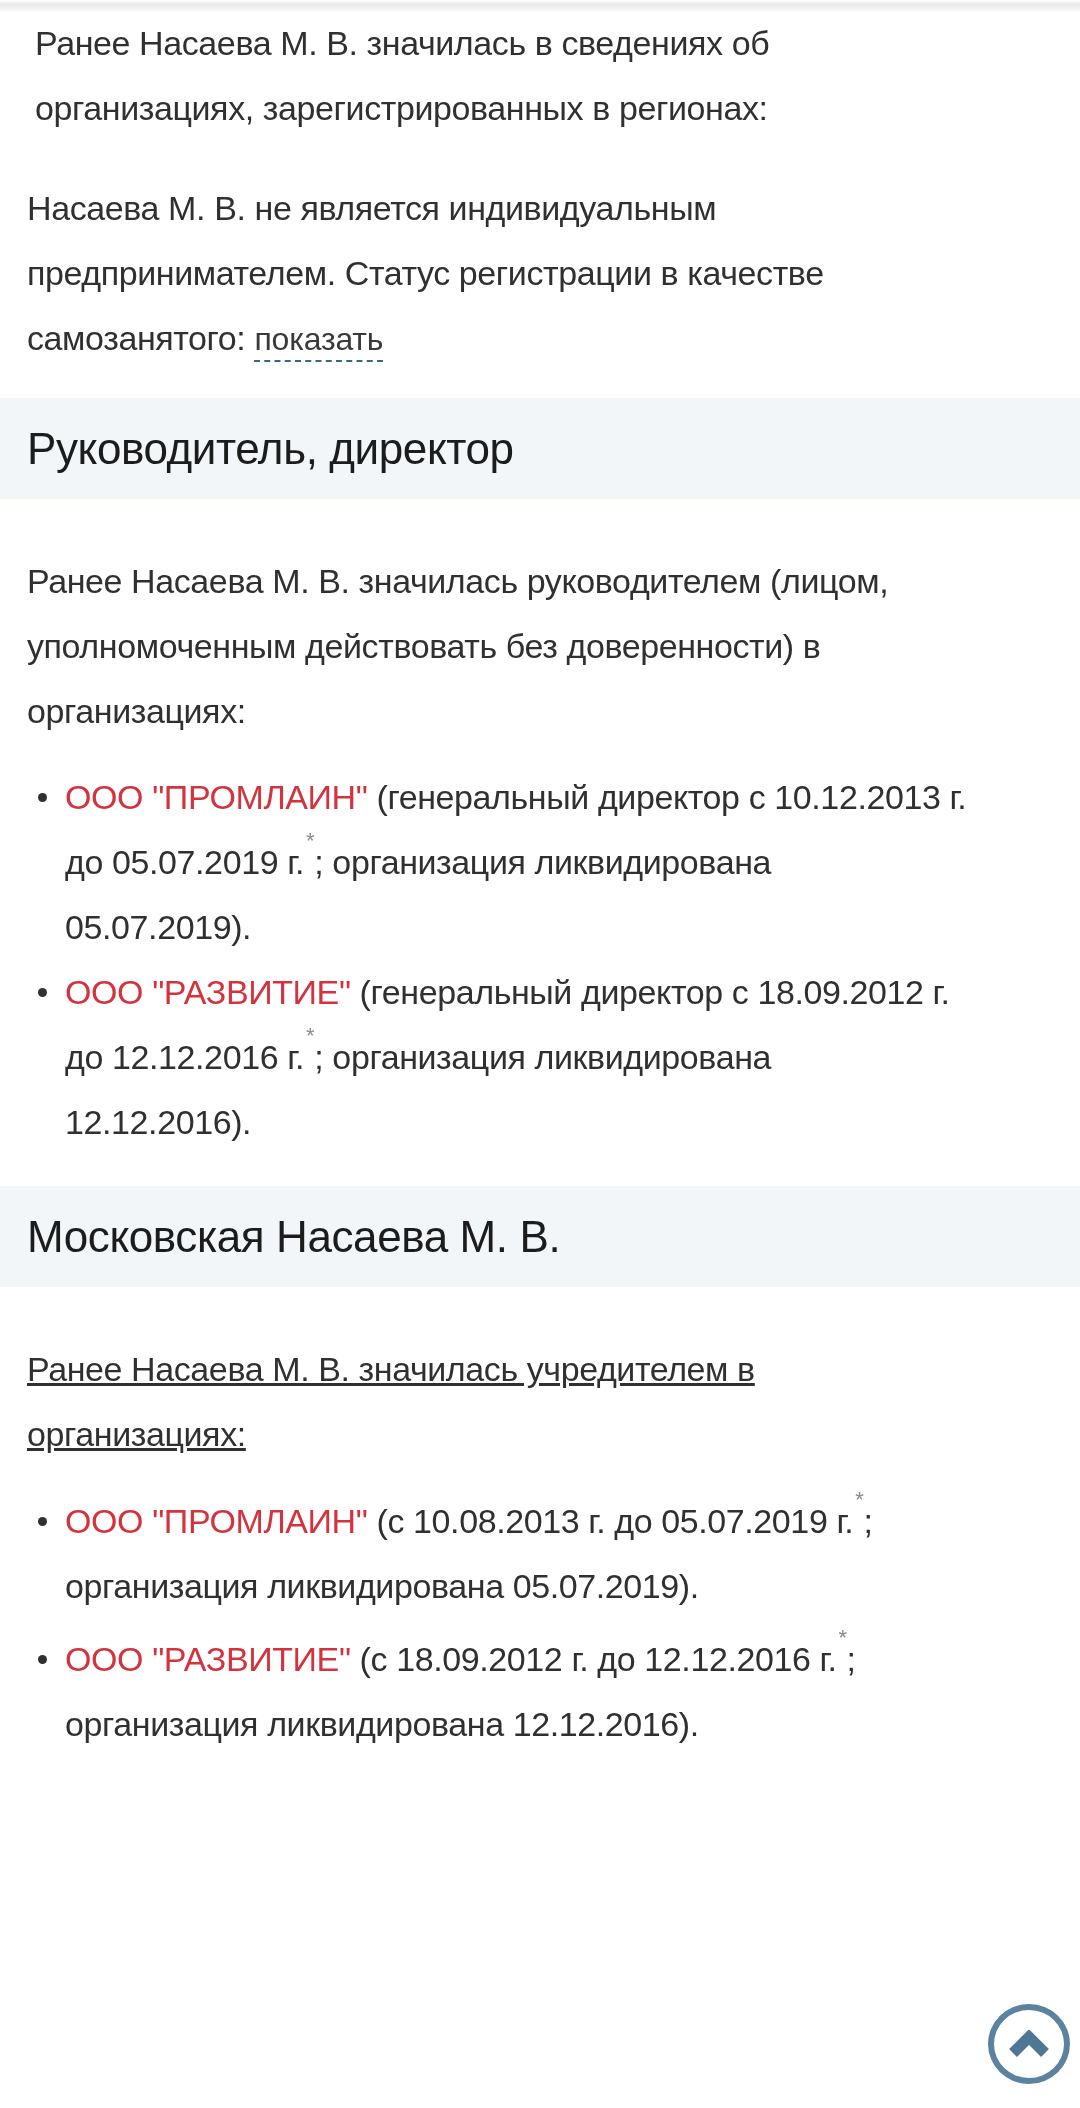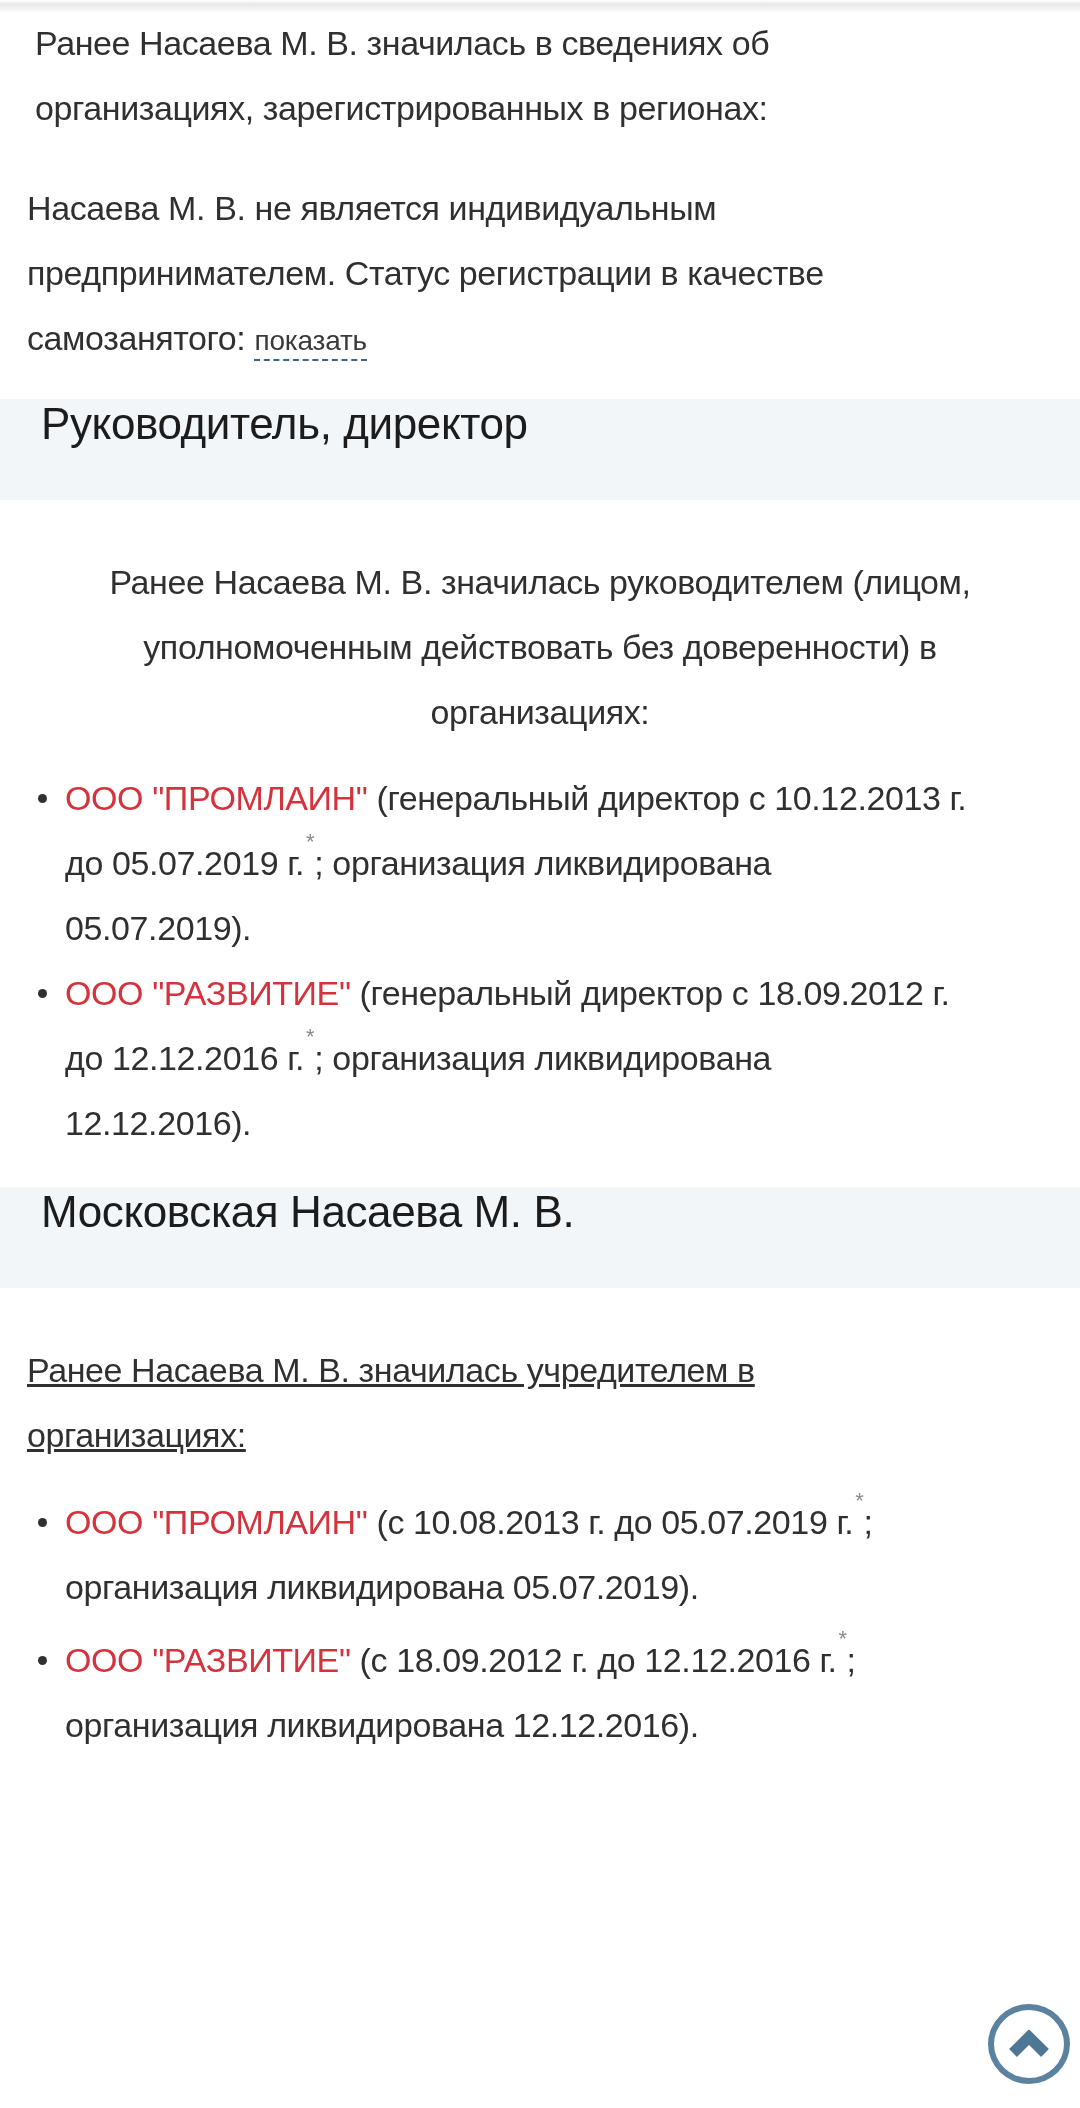--- a/index.html
+++ b/index.html
@@ -49,54 +49,55 @@
     top: 28px;
     width: 9px;
     height: 9px;
     border-radius: 50%;
     background: #303030;
   }
   .band {
     background: #f2f6f9;
     height: 101px;
     display: flex;
-    padding: 0 41px;
+    align-items: center;
+    padding: 0 27px;
   }
   .band h2 {
     margin: 0;
     font-size: 44px;
     font-weight: 400;
     letter-spacing: -0.4px;
     color: #1c1c1c;
   }
   #p1 { margin-top: 11px; padding-left: 35px; }
   #list1 { margin-top: 35px; }
   #p2 { margin-top: 25px; }
   #band1 { margin-top: 26px; }
-  #p3 { margin-top: 50px; text-align: center; }
+  #p3 { margin-top: 50px; }
   #list2 { margin-top: 21px; }
   #band2 { margin-top: 31px; }
   #p4 { margin-top: 50px; text-decoration: underline; }
   #list3 { margin-top: 22px; }
   #list3 li + li { margin-top: 8px; }
   a.company-link {
     color: #d4333d;
     text-decoration: none;
     cursor: pointer;
   }
   sup.fn {
     font-size: 22px;
     line-height: 0;
     color: #8a8a8a;
     position: relative;
     top: -14px;
     margin-left: 2px;
   }
   a.show-link {
-    font-size: 28px;
+    font-size: 32px;
     letter-spacing: -0.2px;
     color: #3a3a3a;
     text-decoration: none;
     border-bottom: 2px dashed #39678c;
     padding-bottom: 3px;
     cursor: pointer;
   }
   .scroll-top {
     position: absolute;
     left: 988px;

